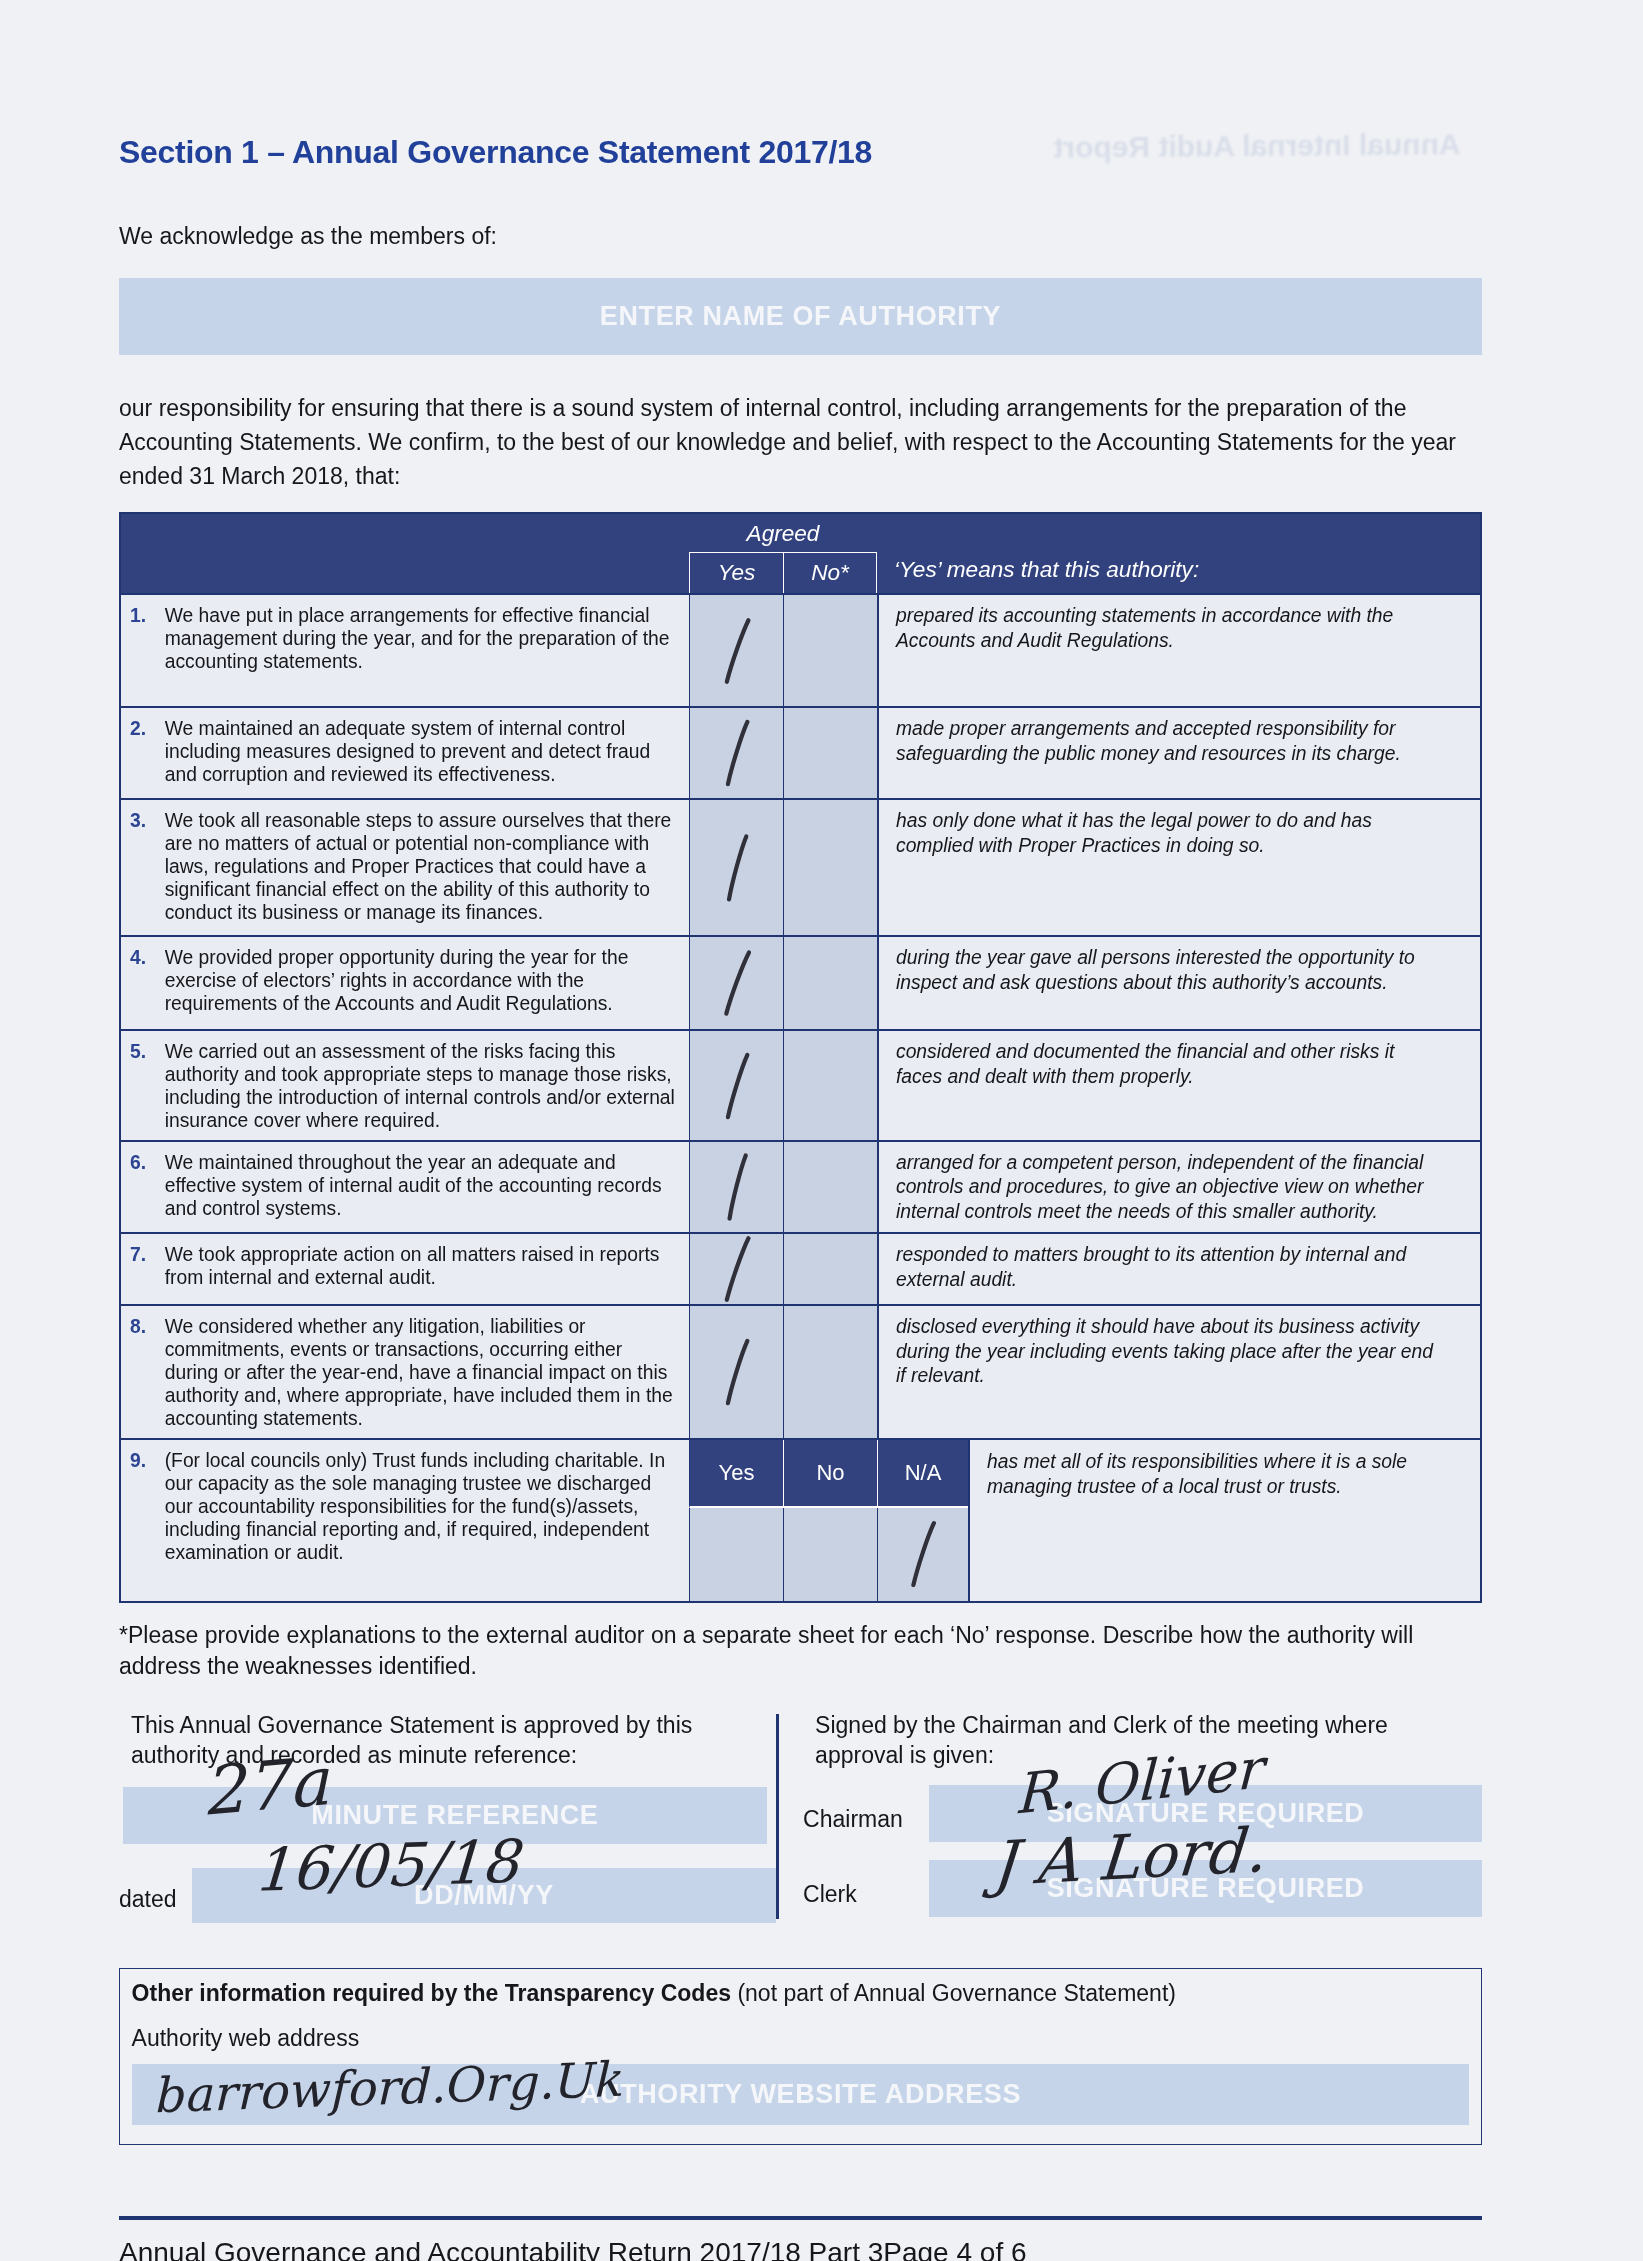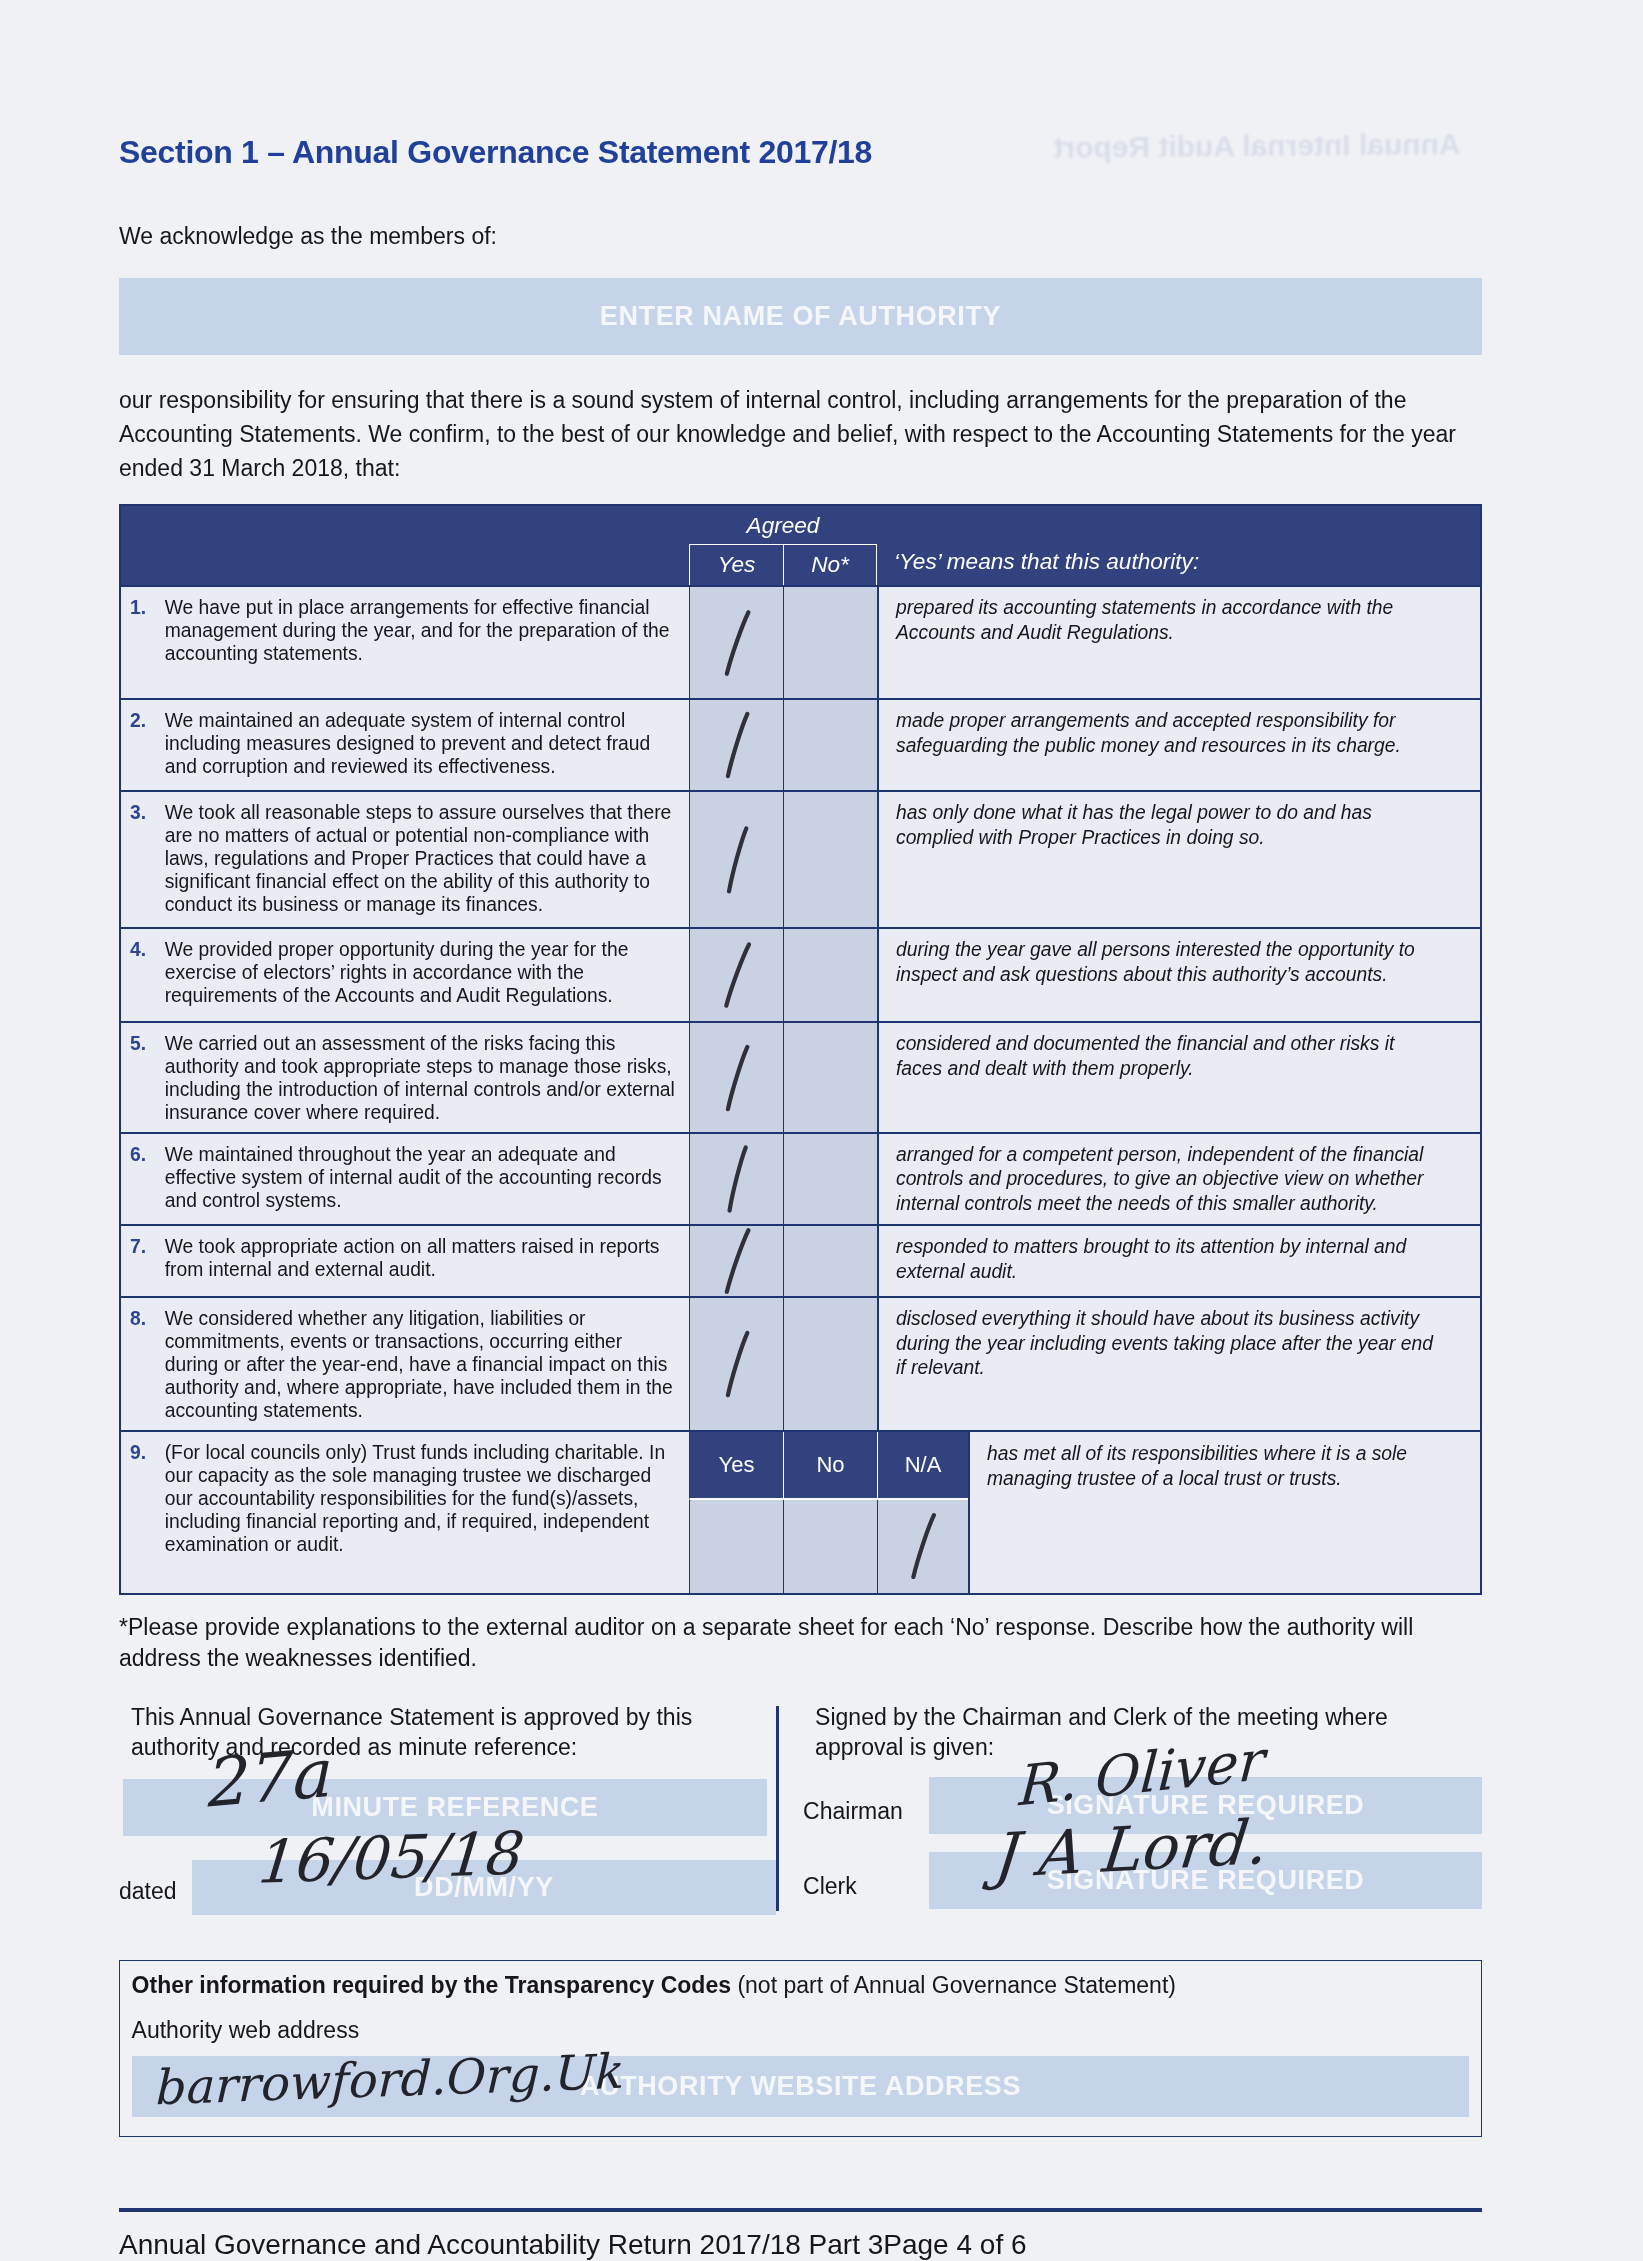--- a/index.html
+++ b/index.html
@@ -23,21 +23,21 @@
     font-weight:bold; font-size:30px; filter:blur(1.3px); pointer-events:none;
   }
 
   .title{margin-top:134px; font-size:32px; font-weight:bold; color:var(--title_blue); letter-spacing:-0.3px;}
   .ack{margin-top:52px; font-size:23px;}
 
   .band{position:relative; background:var(--band_blue); display:flex; align-items:center; justify-content:center;}
   .wm{color:var(--wm); font-weight:bold; font-size:27px; letter-spacing:0.6px; white-space:nowrap;}
   .authority-band{margin-top:28px; height:77px;}
 
-  .resp{margin-top:28px; font-size:23px; line-height:34px; width:1344px;}
+  .resp{margin-top:36px; font-size:23px; line-height:34px; width:1344px;}
 
   
   .agtable{margin-top:19.3px; border:2.6px solid var(--border_navy); background:var(--cell_light);}
   .t-header{display:grid; grid-template-columns:568px 188px 1fr; background:var(--navy); color:#fff; min-height:79px;}
   .h-agreed-wrap{display:flex; flex-direction:column; padding-top:3.9px;}
   .h-agreed{text-align:center; font-style:italic; font-size:22.6px; padding:2.6px 0 5.2px;}
   .h-yn{display:grid; grid-template-columns:1fr 1fr; flex:1; border:1.9px solid #fff; border-bottom:none;}
   .h-yn .h-no{border-left:1.9px solid #fff;}
   .h-yn > div{display:flex; align-items:center; justify-content:center; font-style:italic; font-size:22.6px;}
   .h-meaning{display:flex; align-items:flex-end; font-style:italic; font-size:22.6px; padding:0 0 10.3px 17px;}

